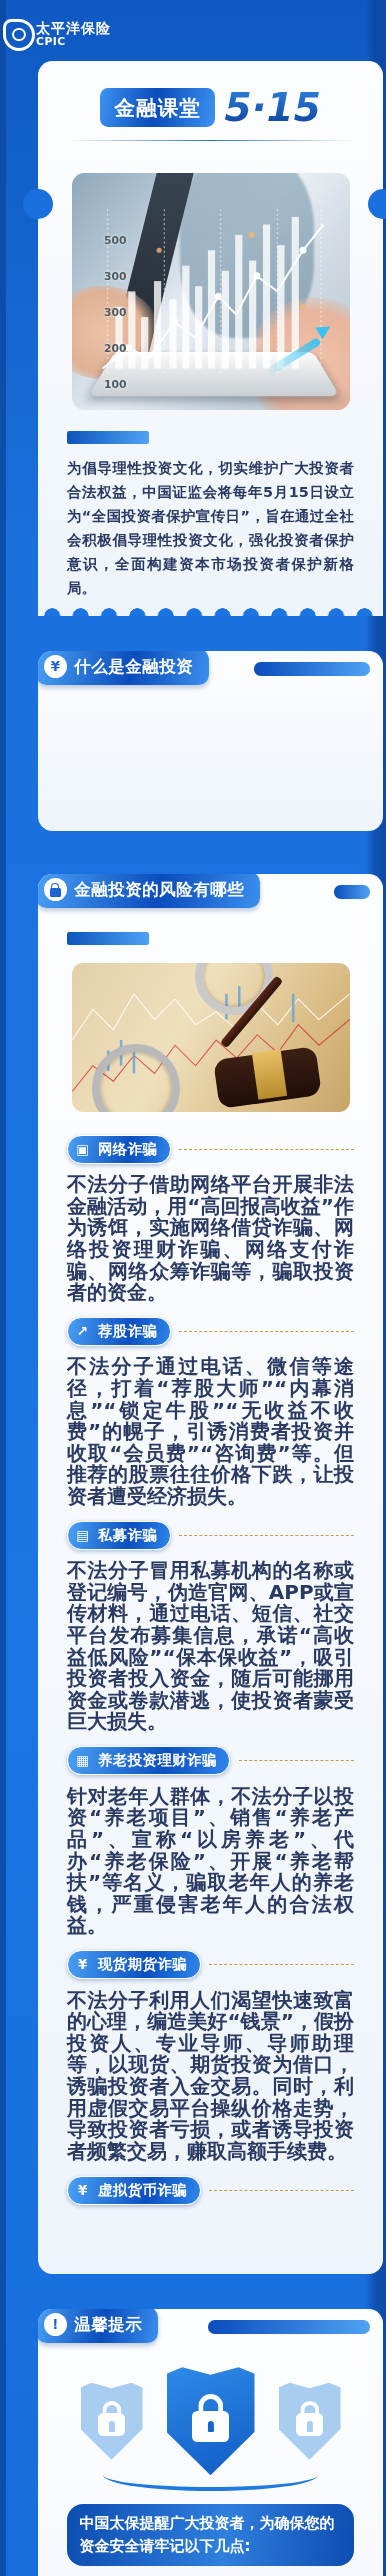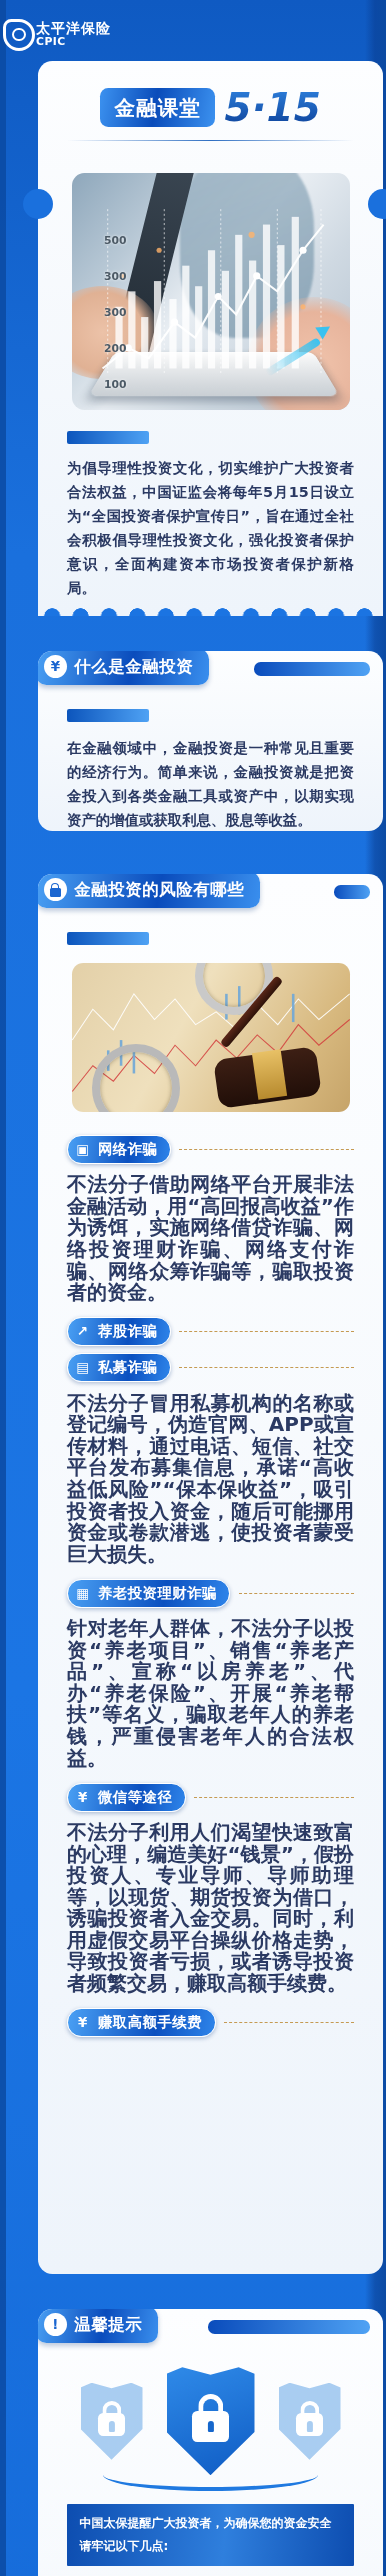--- a/index.html
+++ b/index.html
@@ -117,21 +117,21 @@
   .big .lock{width:37px;height:31px;margin-top:10.3px;}
   .lock:before{content:"";position:absolute;left:50%;transform:translateX(-50%);border:4.6px solid #fff;border-bottom:none;
     border-radius:15.5px 15.5px 0 0;}
   .small .lock:before{top:-12.4px;width:11.3px;height:12.4px;}
   .big .lock:before{top:-16.5px;width:15.5px;height:16.5px;border-width:5.7px;}
   .lock:after{content:"";position:absolute;left:50%;top:34%;transform:translateX(-50%);width:6.2px;height:10.3px;
     border-radius:3.6px 3.6px 1.5px 1.5px;}
   .small .lock:after{background:#a9cdf1;} .big .lock:after{background:#1667cc;}
   .swoosh{position:absolute;left:36px;right:36px;bottom:0;height:28px;border-bottom:4.1px solid #1f79e0;border-radius:50%;}
   .lead-banner{margin-top:12.4px;background:linear-gradient(95deg,#0d4db0 0%,#2f7fdd 55%,#0d4db0 100%);
-    border-radius:1px;padding:8.2px 12.4px;color:#fff;font-size:12px;font-weight:900;line-height:23px;}
+    border-radius:16px;padding:8.2px 12.4px;color:#fff;font-size:15px;font-weight:900;line-height:23px;}
 </style>
 </head>
 <body>
 
 <div class="edge-l"></div>
 <div class="edge-r"></div>
 
 <div class="logo">
   <span class="logo-mark">
       <i></i>
@@ -208,24 +208,20 @@
   <p class="body-txt">为倡导理性投资文化，切实维护广大投资者合法权益，中国证监会将每年5月15日设立为“全国投资者保护宣传日”，旨在通过全社会积极倡导理性投资文化，强化投资者保护意识，全面构建资本市场投资者保护新格局。</p>
   <div class="scallop"></div>
 </div>
 
 <div class="card card-what">
   <div class="sec-badge">
     <span class="sec-ic">¥</span>
     <span>什么是金融投资</span>
   </div>
   <div class="sec-bar bar-what"></div>
-  <div class="sec-body">
-    <div class="marker"></div>
-    <p class="body-txt">在金融领域中，金融投资是一种常见且重要的经济行为。简单来说，金融投资就是把资金投入到各类金融工具或资产中，以期实现资产的增值或获取利息、股息等收益。</p>
-  </div>
 </div>
 
 <div class="card card-risk">
   <div class="sec-badge">
     <span class="sec-ic">
         <span class="mini-lock"></span>
       </span>
     <span>金融投资的风险有哪些</span>
   </div>
   <div class="sec-bar bar-risk"></div>
@@ -267,20 +263,21 @@
       </div>
 
       <div class="fraud">
         <div class="fraud-head">
           <span class="fr-pill">
             <span class="fr-ic">↗</span>
             <span>荐股诈骗</span>
           </span>
           <span class="fr-dash"></span>
         </div>
+        <p class="body-txt">不法分子通过电话、微信等途径，打着“荐股大师”“内幕消息”“锁定牛股”“无收益不收费”的幌子，引诱消费者投资并收取“会员费”“咨询费”等。但推荐的股票往往价格下跌，让投资者遭受经济损失。</p>
       </div>
 
       <div class="fraud">
         <div class="fraud-head">
           <span class="fr-pill">
             <span class="fr-ic">▤</span>
             <span>私募诈骗</span>
           </span>
           <span class="fr-dash"></span>
         </div>
@@ -295,32 +292,32 @@
           </span>
           <span class="fr-dash"></span>
         </div>
         <p class="body-txt">针对老年人群体，不法分子以投资“养老项目”、销售“养老产品”、宣称“以房养老”、代办“养老保险”、开展“养老帮扶”等名义，骗取老年人的养老钱，严重侵害老年人的合法权益。</p>
       </div>
 
       <div class="fraud">
         <div class="fraud-head">
           <span class="fr-pill">
             <span class="fr-ic">¥</span>
-            <span>微信等途径</span>
+            <span>现货期货诈骗</span>
           </span>
           <span class="fr-dash"></span>
         </div>
         <p class="body-txt">不法分子利用人们渴望快速致富的心理，编造美好“钱景”，假扮投资人、专业导师、导师助理等，以现货、期货投资为借口，诱骗投资者入金交易。同时，利用虚假交易平台操纵价格走势，导致投资者亏损，或者诱导投资者频繁交易，赚取高额手续费。</p>
       </div>
 
       <div class="fraud">
         <div class="fraud-head">
           <span class="fr-pill">
             <span class="fr-ic">¥</span>
-            <span>赚取高额手续费</span>
+            <span>虚拟货币诈骗</span>
           </span>
           <span class="fr-dash"></span>
         </div>
       </div>
 
     </div>
   </div>
 </div>
 
 <div class="card card-tips">

